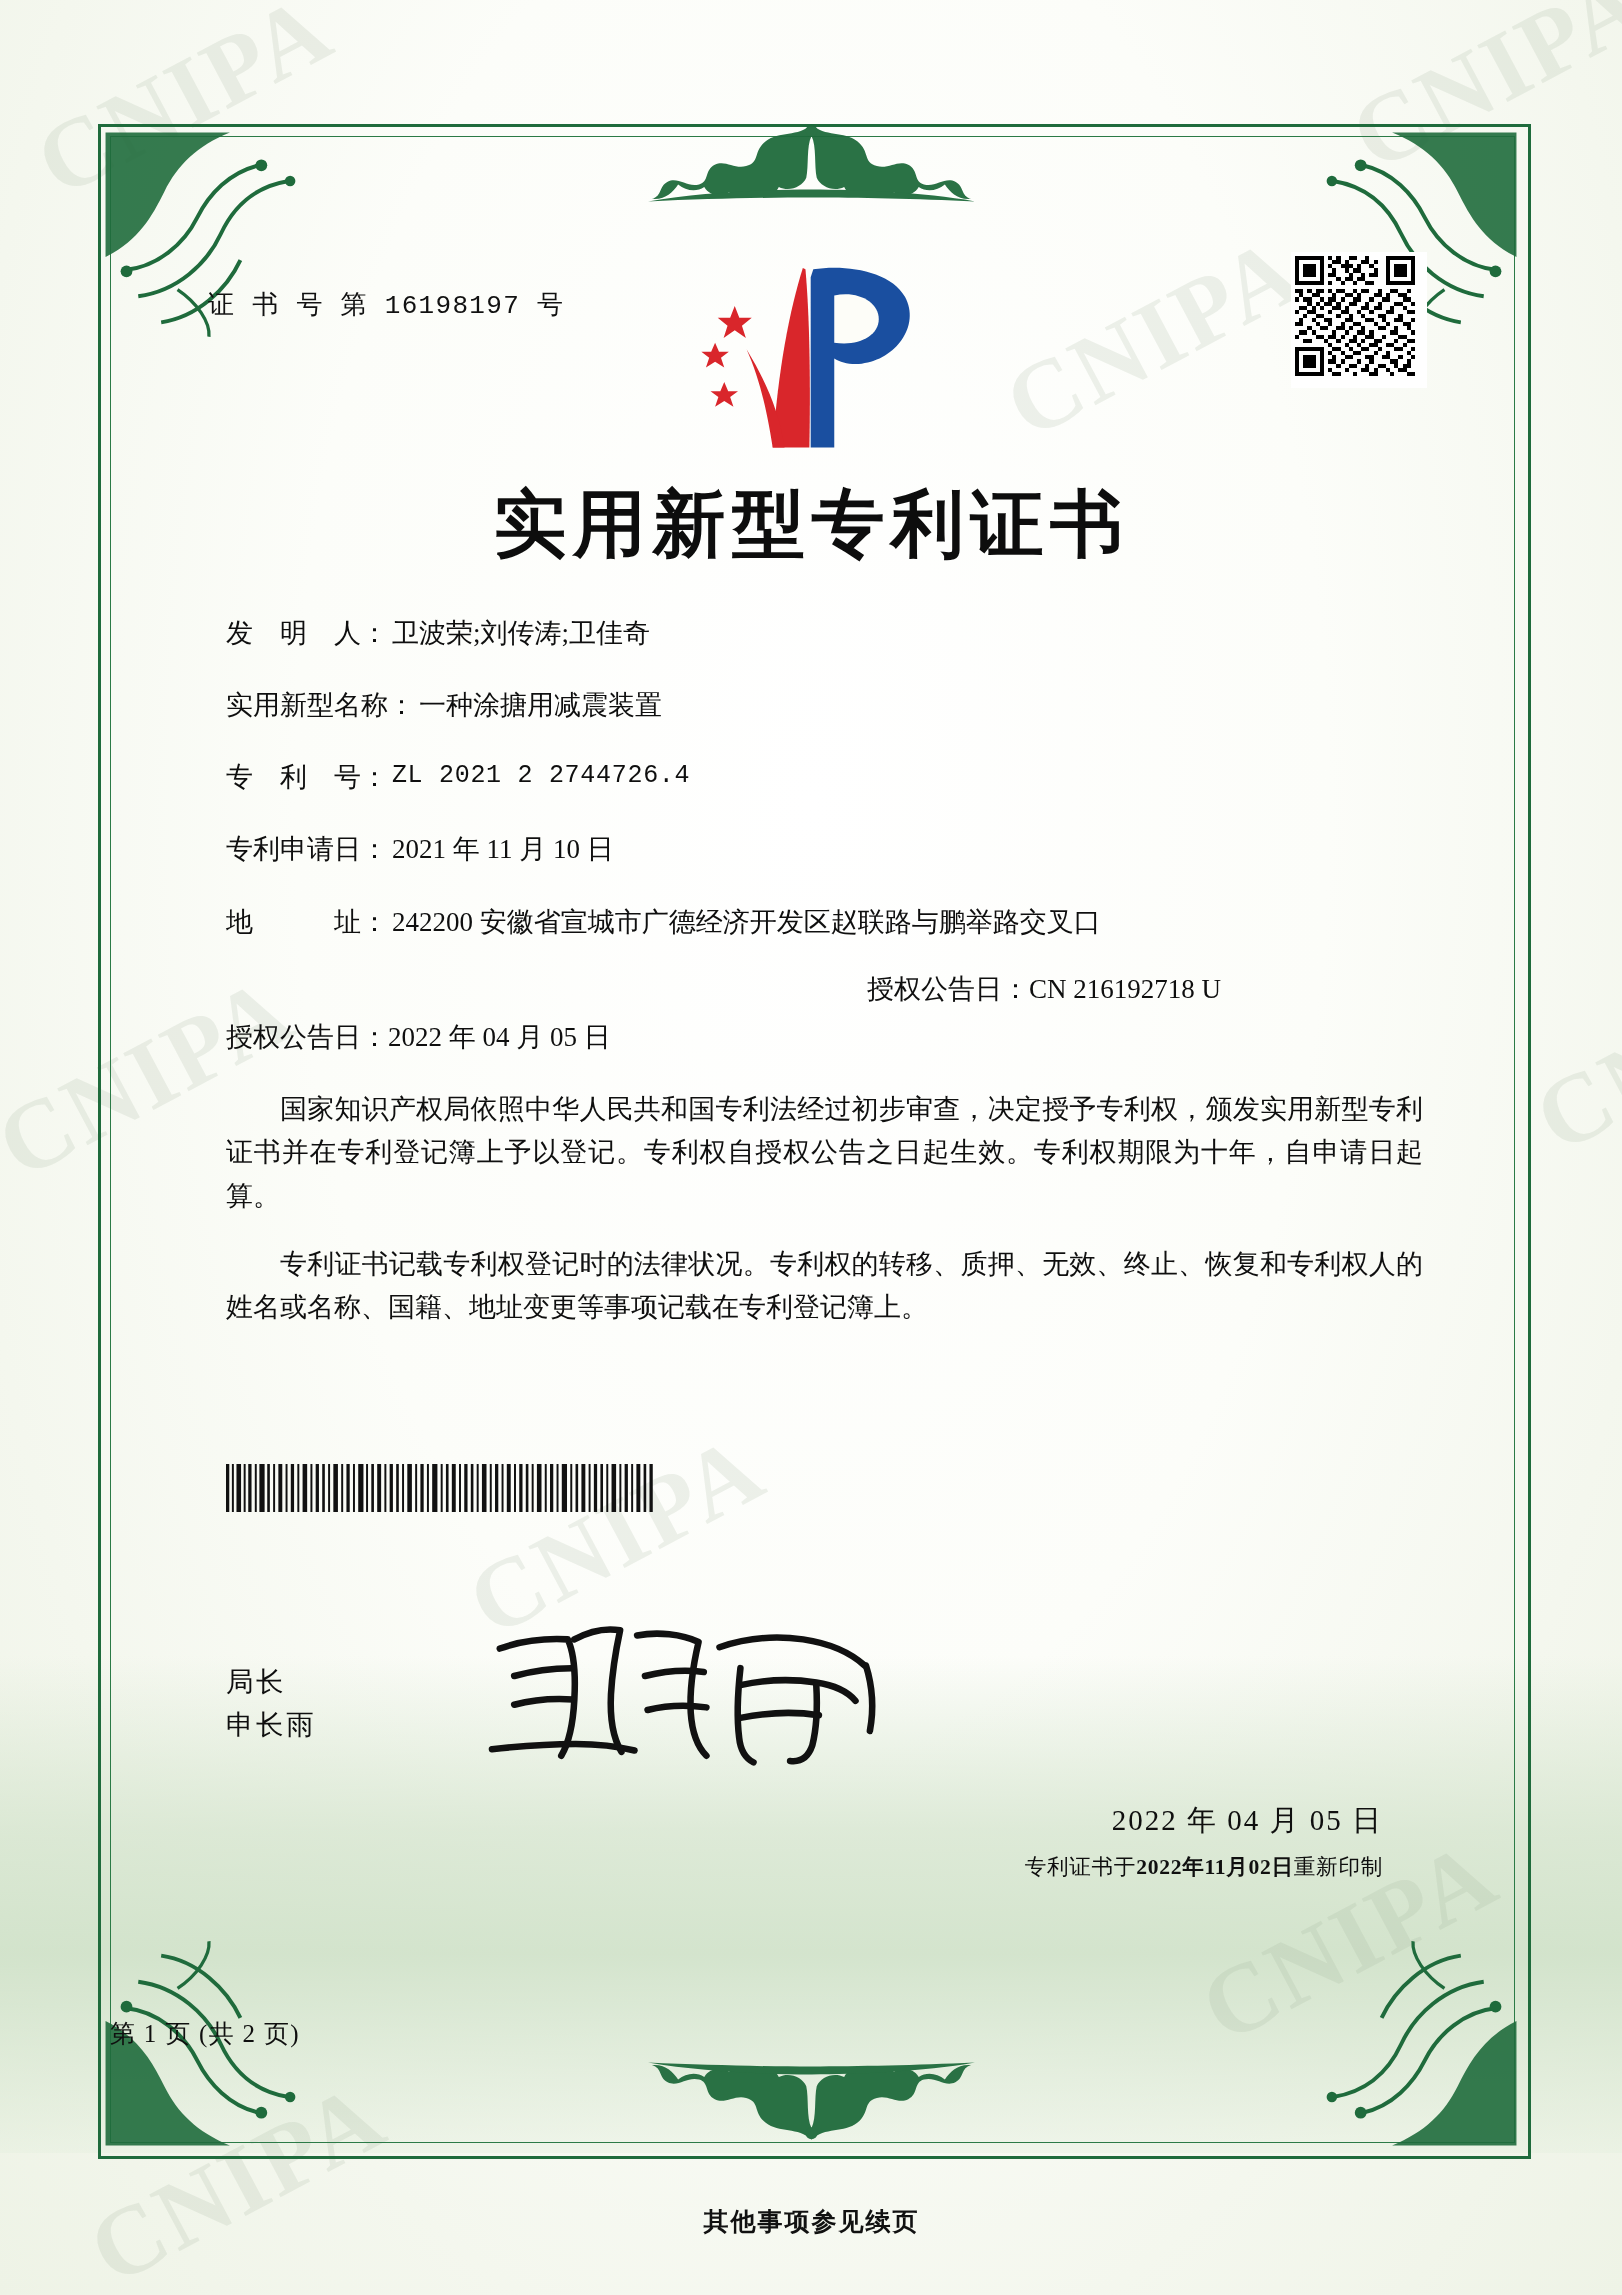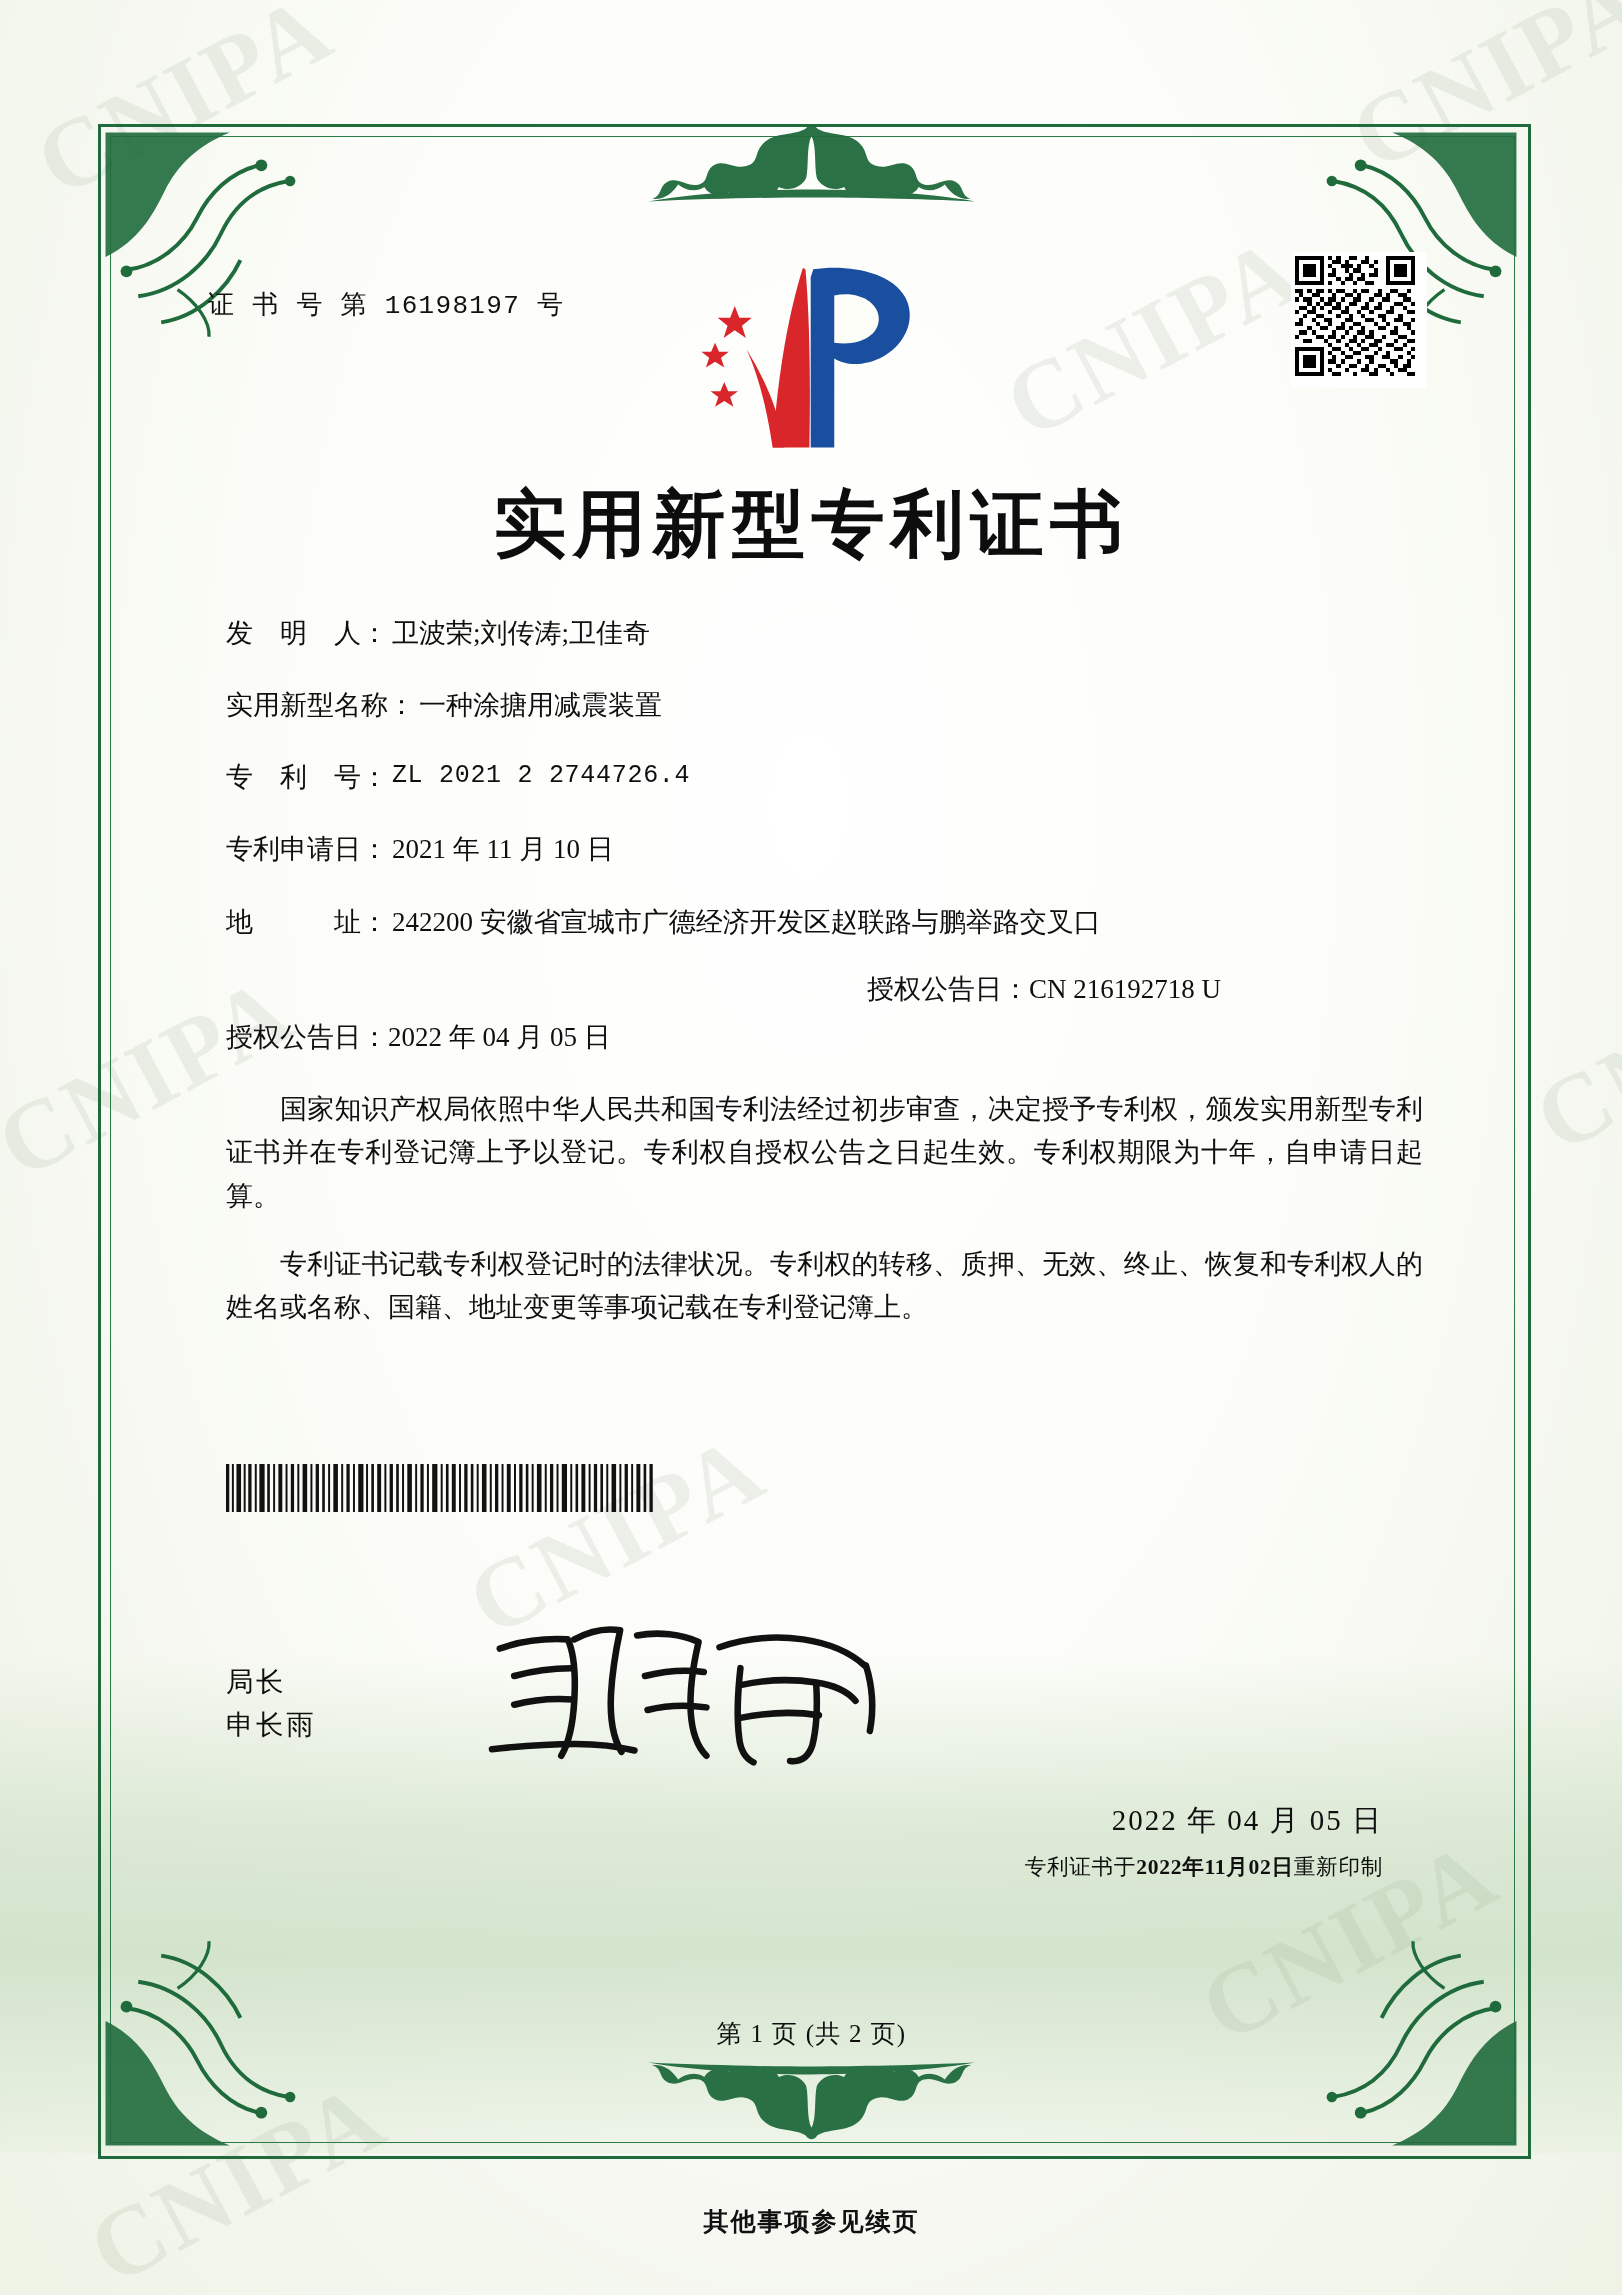--- a/index.html
+++ b/index.html
@@ -210,21 +210,20 @@
     margin-top: 10.5px;
     color: #0f0f0f;
     letter-spacing: 0.7px;
   }
   .reprint-line b { font-weight: bold; }
 
   .page-num {
     position: absolute;
     left: 0; right: 0;
     top: 1881px;
-    text-align: center;
     font-size: 25px;
     color: #0f0f0f;
     letter-spacing: 1.3px;
   }
 
   .footer-note {
     position: absolute;
     left: 0; right: 0;
     top: 2205px;
     text-align: center;

